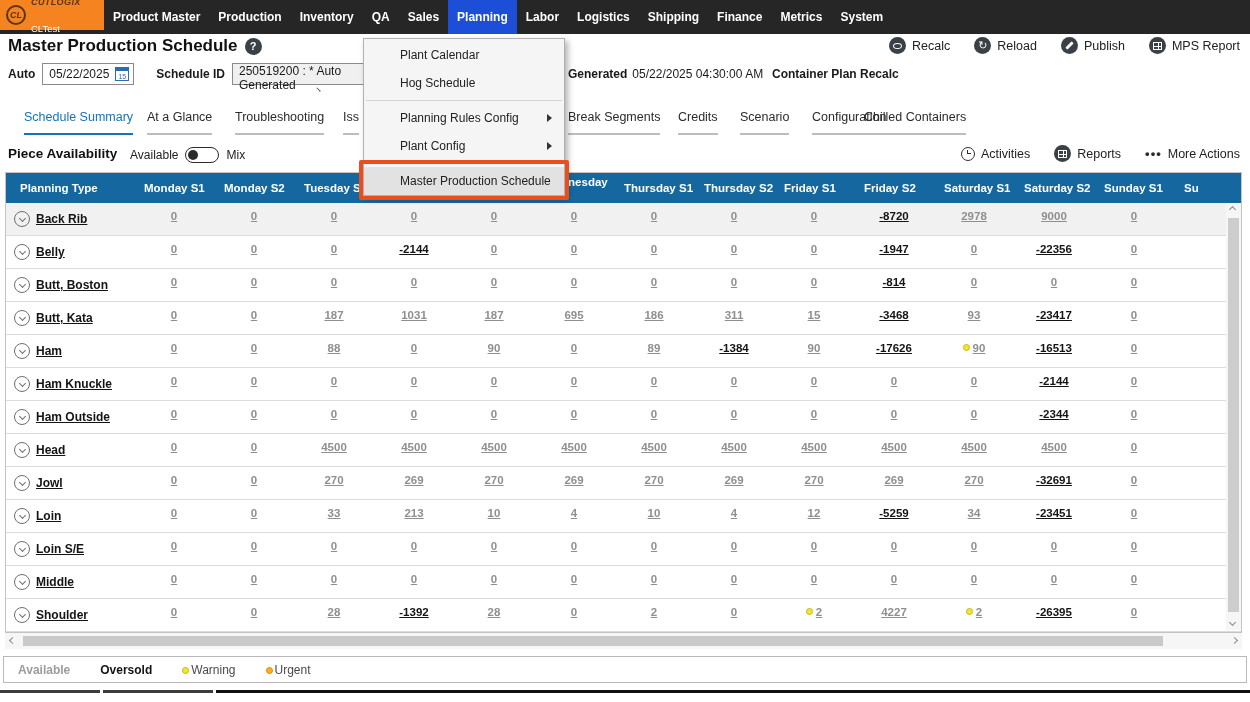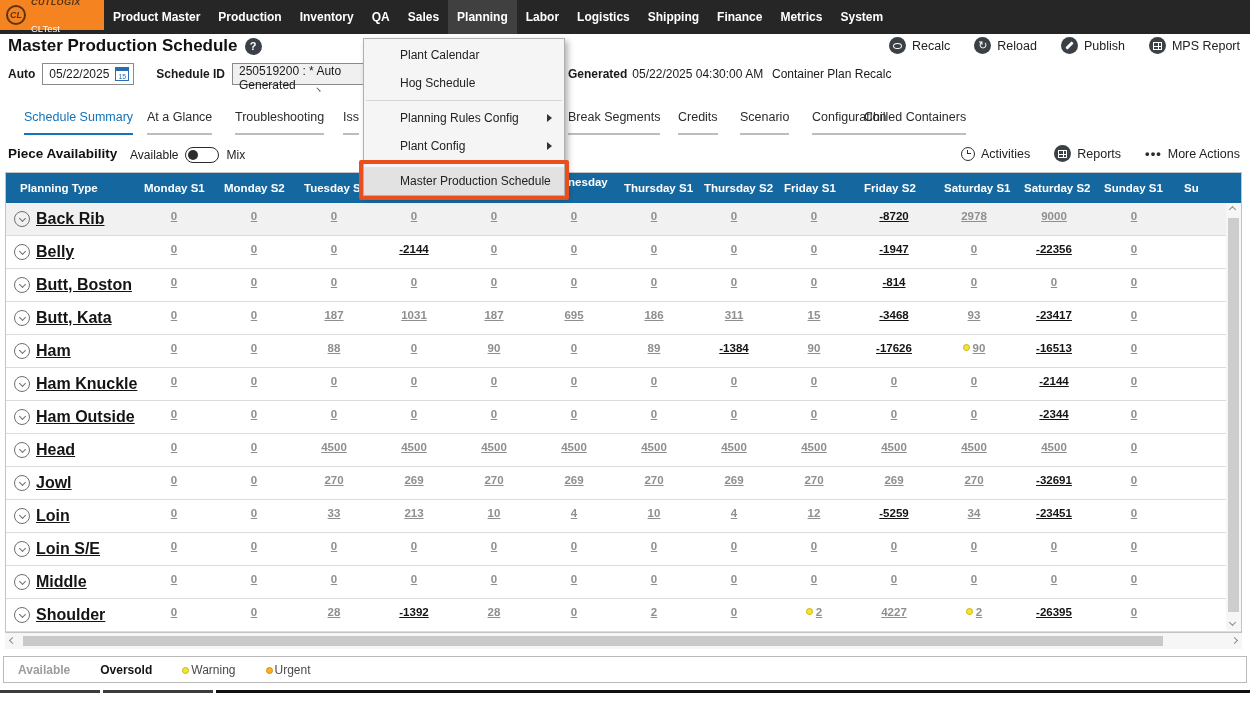--- a/index.html
+++ b/index.html
@@ -9,21 +9,21 @@
   
   .topbar { position:absolute; left:0; top:0; width:1250px; height:34px; background:#262626; display:flex; z-index:10; }
   .brand { width:104px; height:30px; background:#F5831F; display:flex; align-items:center; gap:5px; padding-left:6px; }
   .brand-badge { width:20px; height:20px; border:2px solid #5b3413; border-radius:50%; color:#5b3413;
                  font-size:9px; font-weight:bold; font-style:italic; display:flex; align-items:center; justify-content:center; }
   .brand-txt { display:flex; flex-direction:column; line-height:10px; }
   .brand-name { color:#5b3413; font-weight:bold; font-style:italic; font-size:9px; letter-spacing:.4px; }
   .brand-sub { color:#fff; font-size:9.5px; margin-top:17px; }
   .nav-items { display:flex; align-items:stretch; }
   .nav-item { color:#fff; font-size:12px; font-weight:bold; padding:0 9px; display:flex; align-items:center; cursor:default; white-space:nowrap; }
-  .nav-item.active { background:#404040; }
+  .nav-item.active { background:#1d4ed8; }
   .topbar-right { position:absolute; left:700px; top:0; width:550px; height:30px; background:#1566AE; display:flex; align-items:center; }
   .goto-input { width:180px; height:21px; margin-left:11px; border:1px solid #c9d6e2; background:#fff; font-size:11.5px;
                 font-style:italic; padding:0 6px; color:#333; outline:none; font-family:"Liberation Sans", sans-serif; }
   .goto-input::placeholder { color:#9aa4ad; font-style:italic; }
   .tb-divider { width:1px; height:30px; background:#0E5491; margin-left:8px; }
   .screen-select { display:flex; align-items:center; gap:10px; color:#fff; font-size:12px; padding:0 14px; height:30px; cursor:pointer; }
   .caret-down { width:0; height:0; border-left:5px solid transparent; border-right:5px solid transparent; border-top:6px solid #fff; }
   .tb-nav { display:flex; align-items:center; gap:20px; padding:0 16px; }
   .tb-arrow { color:#fff; font-size:15px; cursor:pointer; line-height:30px; }
   .tb-arrow.disabled { color:#7fa6cc; }
@@ -52,21 +52,21 @@
   .cal-ic { width:14px; height:14px; border:1px solid #2b6cb3; position:relative; font-size:7px; color:#2b6cb3;
             display:flex; align-items:flex-end; justify-content:center; }
   .cal-ic::before { content:""; position:absolute; top:0; left:0; right:0; height:3px; background:#2b6cb3; }
   .sched-box { margin-left:7px; width:172px; height:22px; border:1px solid #8a8a8a; background:#f0f0f0; display:flex;
                align-items:center; justify-content:space-between; padding:0 6px; cursor:pointer;flex-direction:column; }
   .chev { display:inline-block; width:5px; height:5px; border-right:1.5px solid currentColor; border-bottom:1.5px solid currentColor; transform:rotate(45deg); }
   .sched-box .chev { color:#555; margin-top:-3px; }
   .ml22 { margin-left:22px; }
   .generated-wrap { position:absolute; left:568px; top:62px; height:24px; display:flex; align-items:center; gap:5px; font-size:12px; color:#1a1a1a; }
   .container-plan { position:absolute; left:772px; top:62px; height:24px; display:flex; align-items:center;
-                    font-size:12px; font-weight:normal; color:#1a1a1a; cursor:pointer; }
+                    font-size:12px; font-weight:bold; color:#1a1a1a; cursor:pointer; }
 
   
   .tabs-row { position:absolute; left:0; top:110px; width:1250px; height:28px; }
   .tab { position:absolute; top:0; font-size:12.5px; color:#2b2b2b; padding-bottom:9px; border-bottom:2px solid #bdbdbd; cursor:pointer; white-space:nowrap; }
   .tab.active { color:#1673B8; border-bottom-color:#1673B8; }
 
   
   .pa-row { position:absolute; left:0; top:143px; width:1250px; height:26px; }
   .pa-title { position:absolute; left:8px; top:3px; font-size:13.5px; font-weight:bold; color:#111; }
   .toggle-wrap { position:absolute; left:130px; top:4px; display:flex; align-items:center; gap:7px; font-size:12px; color:#222; }
@@ -83,21 +83,21 @@
   .mps-table { position:absolute; left:5px; top:172px; width:1237px; border:1px solid #c3c3c3; background:#fff; }
   .thead { display:grid; grid-template-columns:128px repeat(13, 80px) 1fr; height:30px; background:#15689F; }
   .hcell { color:#fff; font-size:11.5px; font-weight:bold; display:flex; align-items:center; padding-left:10px; line-height:12px; }
   .hcell.first { padding-left:14px; }
   .trow { display:grid; grid-template-columns:128px repeat(13, 80px) 1fr; height:33px; border-bottom:1px solid #dcdcdc; background:#fff; }
   .trow.first { background:#f1f1f1; }
   .tname { display:flex; align-items:center; gap:6px; padding-left:8px; }
   .rowchev { width:16px; height:16px; min-width:16px; border:1.5px solid #6f6f6f; border-radius:50%; display:flex;
              align-items:center; justify-content:center; cursor:pointer; color:#6f6f6f; }
   .rowchev .chev { width:5px; height:5px; margin-top:-2px; }
-  .plink { font-size:16px; font-weight:bold; color:#141414; text-decoration:underline; cursor:pointer; white-space:nowrap; }
+  .plink { font-size:12px; font-weight:bold; color:#141414; text-decoration:underline; cursor:pointer; white-space:nowrap; }
   .tval { display:flex; justify-content:center; align-items:flex-start; padding-top:7px; gap:3px; }
   .val { font-size:11.5px; font-weight:bold; text-decoration:underline; cursor:pointer; }
   .val.avail { color:#8f8f8f; }
   .val.oversold { color:#141414; }
   .dot { width:7px; height:7px; border-radius:50%; display:inline-block; margin-top:2px; }
   .dot.warn { background:#F2E534; border:1px solid #c9b711; }
   .dot.urgent { background:#FFAD24; border:1px solid #d98e00; }
 
   
   .vscroll { position:absolute; left:1226px; top:203px; width:15px; height:427px; background:#f6f6f6; z-index:5; }

